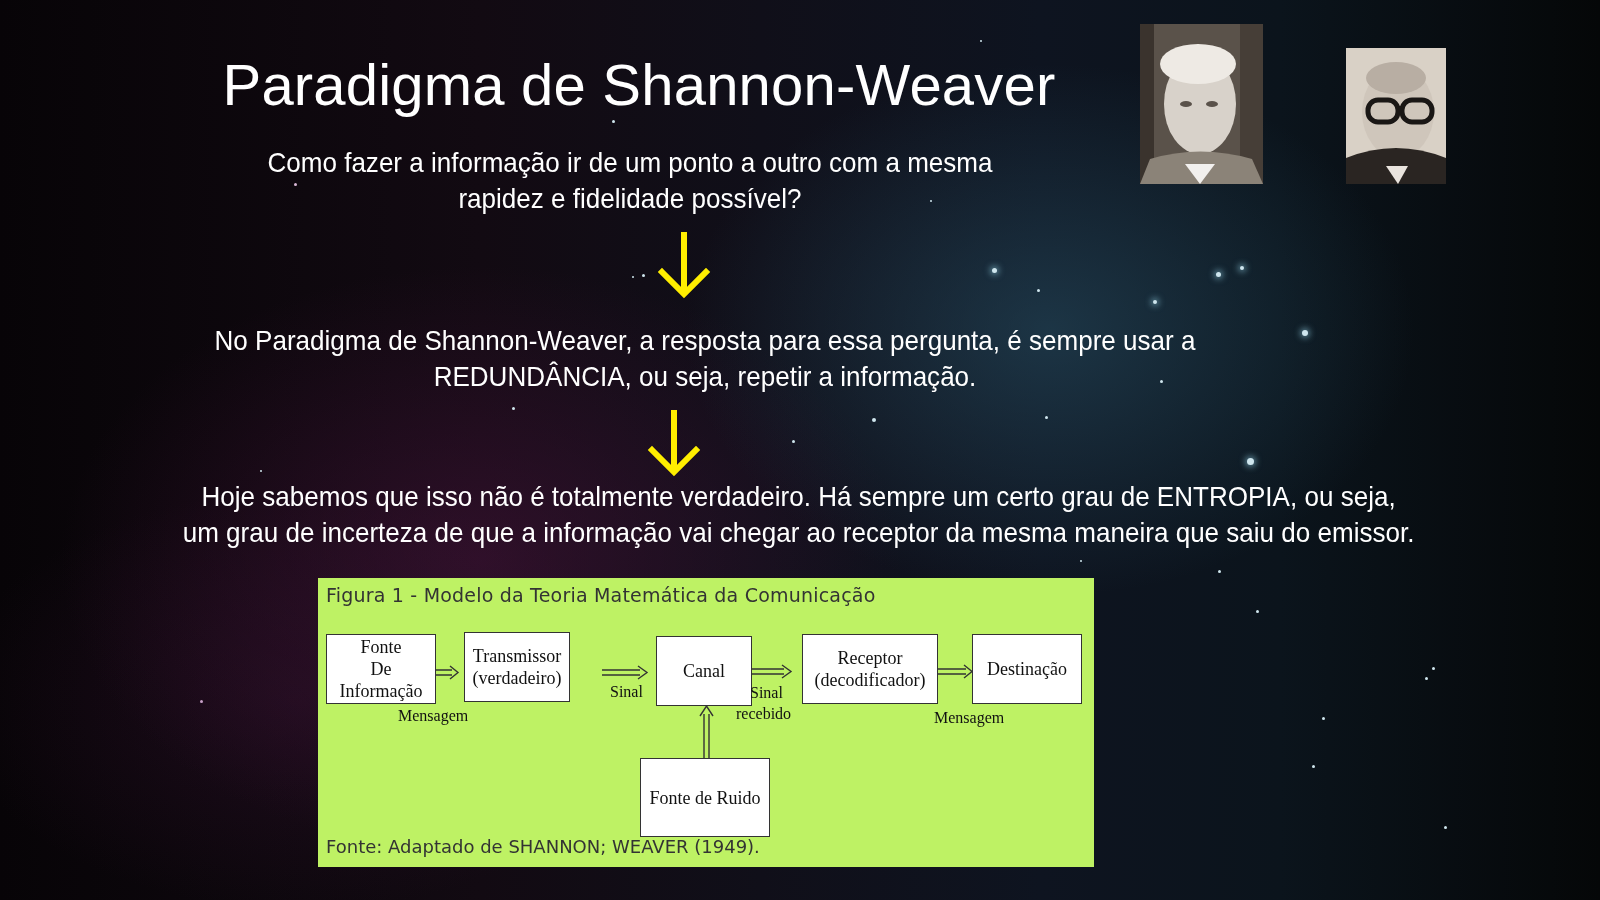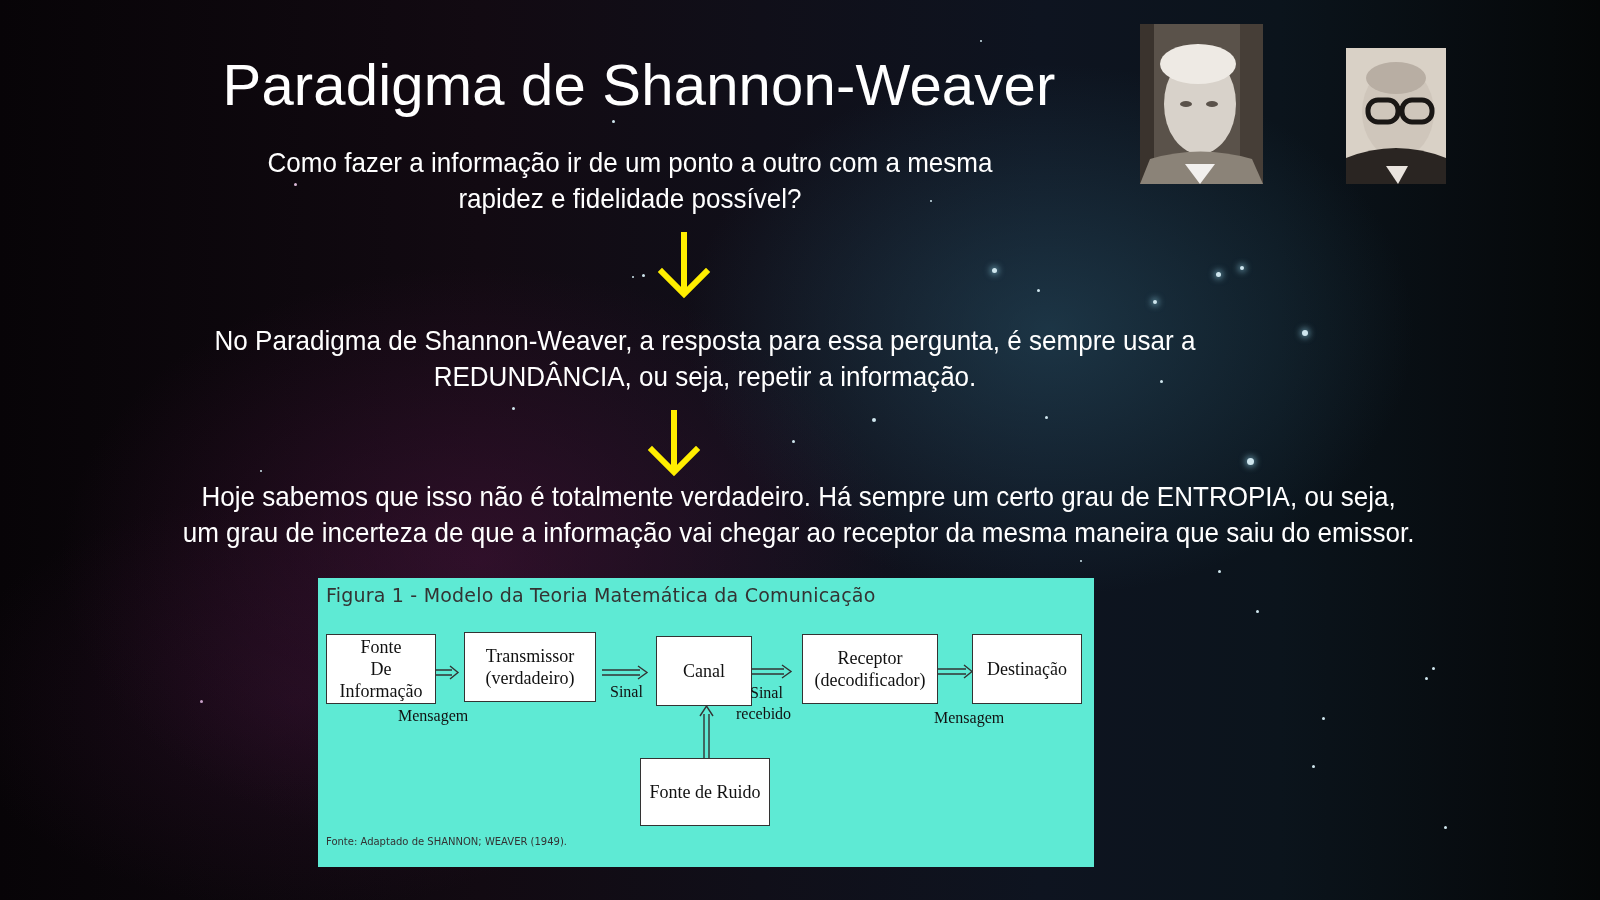--- a/index.html
+++ b/index.html
@@ -38,29 +38,29 @@
     .photo {
       position: absolute; overflow: hidden;
       background: linear-gradient(180deg, #8a8076 0%, #b9b0a6 40%, #6d655e 100%);
     }
     .photo1 { left: 1140px; top: 24px; width: 123px; height: 160px; }
     .photo2 { left: 1346px; top: 48px; width: 100px; height: 136px;
       background: linear-gradient(180deg, #d8d0c4 0%, #c9bfb2 50%, #3a3430 100%); }
 
     .figure {
       position: absolute; left: 318px; top: 578px; width: 776px; height: 289px;
-      background: #5eead4; color: #222; text-decoration: underline;
+      background: #bef264; color: #222; text-decoration: underline;
     }
     .fig-caption {
       position: absolute; left: 8px; top: 6px; font-family: "DejaVu Sans", sans-serif;
       font-size: 19px; color: #333; letter-spacing: 0.2px;
     }
     .fig-source {
       position: absolute; left: 8px; top: 258px; font-family: "DejaVu Sans", sans-serif;
-      font-size: 10px; color: #333;
+      font-size: 18px; color: #333;
     }
     .box {
       position: absolute; border: 1.6px solid #333; background: #fff;
       display: flex; align-items: center; justify-content: center; text-align: center;
       font-family: "Liberation Serif", serif; font-size: 18px; line-height: 22px; color: #111;
       box-sizing: border-box;
     }
     .lbl { position: absolute; font-family: "Liberation Serif", serif; font-size: 16px; color: #111; line-height: 20px; }
     svg.diag { position: absolute; left: 0; top: 0; }
   </style>
@@ -169,21 +169,21 @@
   </svg>
 
   <div class="box" style="left:8px;top:56px;width:110px;height:70px;">
     <div>
       <div>Fonte</div>
       <div>De</div>
       <div>Informação</div>
     </div>
   </div>
 
-  <div class="box" style="left:146px;top:54px;width:132px;height:70px;">
+  <div class="box" style="left:146px;top:54px;width:106px;height:70px;">
     <div>
       <div>Transmissor</div>
       <div>(verdadeiro)</div>
     </div>
   </div>
 
   <div class="box" style="left:338px;top:58px;width:96px;height:70px;">
     <div>Canal</div>
   </div>
 
@@ -191,21 +191,21 @@
     <div>
       <div>Receptor</div>
       <div>(decodificador)</div>
     </div>
   </div>
 
   <div class="box" style="left:654px;top:56px;width:110px;height:70px;">
     <div>Destinação</div>
   </div>
 
-  <div class="box" style="left:322px;top:180px;width:130px;height:68px;">
+  <div class="box" style="left:322px;top:180px;width:130px;height:79px;">
     <div>Fonte de Ruido</div>
   </div>
 
   <div class="lbl" style="left:80px;top:128px;">Mensagem</div>
   <div class="lbl" style="left:292px;top:104px;">Sinal</div>
   <div class="lbl" style="left:432px;top:105px;">Sinal</div>
   <div class="lbl" style="left:418px;top:126px;">recebido</div>
   <div class="lbl" style="left:616px;top:130px;">Mensagem</div>
 
   <div class="fig-source">Fonte: Adaptado de SHANNON; WEAVER (1949).</div>

